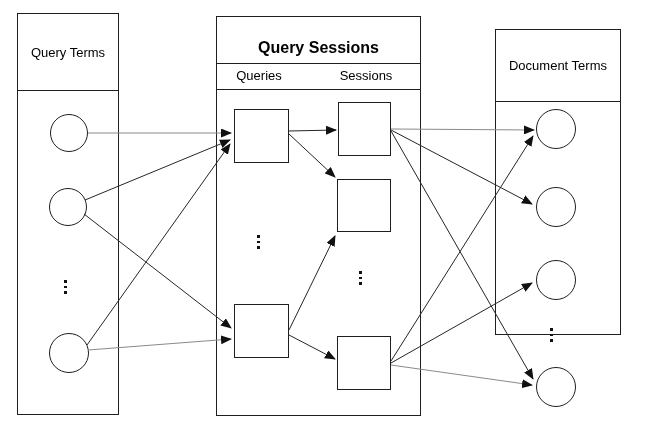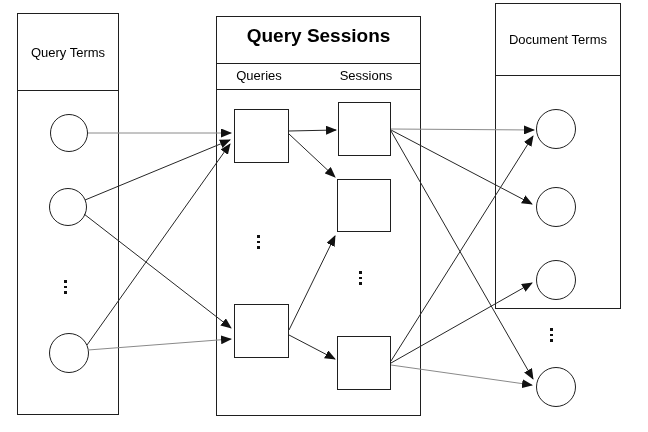--- a/index.html
+++ b/index.html
@@ -14,41 +14,41 @@
   }
   .panel {
     position: absolute;
     border: 1px solid #1f1f1f;
     background: #ffffff;
     box-sizing: border-box;
     z-index: 1;
   }
   .panel-left   { left: 17px;  top: 13px; width: 102px; height: 402px; }
   .panel-middle { left: 216px; top: 16px; width: 205px; height: 400px; }
-  .panel-right  { left: 495px; top: 3px; width: 126px; height: 306px; }
+  .panel-right  { left: 495px; top: 29px; width: 126px; height: 306px; }
 
   .panel-header {
     border-bottom: 1px solid #1f1f1f;
     display: flex;
     align-items: center;
     justify-content: center;
     font-size: 13px;
     box-sizing: border-box;
   }
   .panel-left .panel-header  { height: 77px; }
   .panel-right .panel-header { height: 72px; }
 
   .ms-title {
     height: 47px;
     border-bottom: 1px solid #1f1f1f;
     display: flex;
     align-items: flex-end;
     justify-content: center;
-    padding-bottom: 16px;
-    font-size: 19px;
+    padding-bottom: 6px;
+    font-size: 16px;
     font-weight: bold;
     box-sizing: border-box;
   }
   .ms-subheader {
     position: relative;
     height: 26px;
     border-bottom: 1px solid #1f1f1f;
     box-sizing: border-box;
     font-size: 13px;
   }

